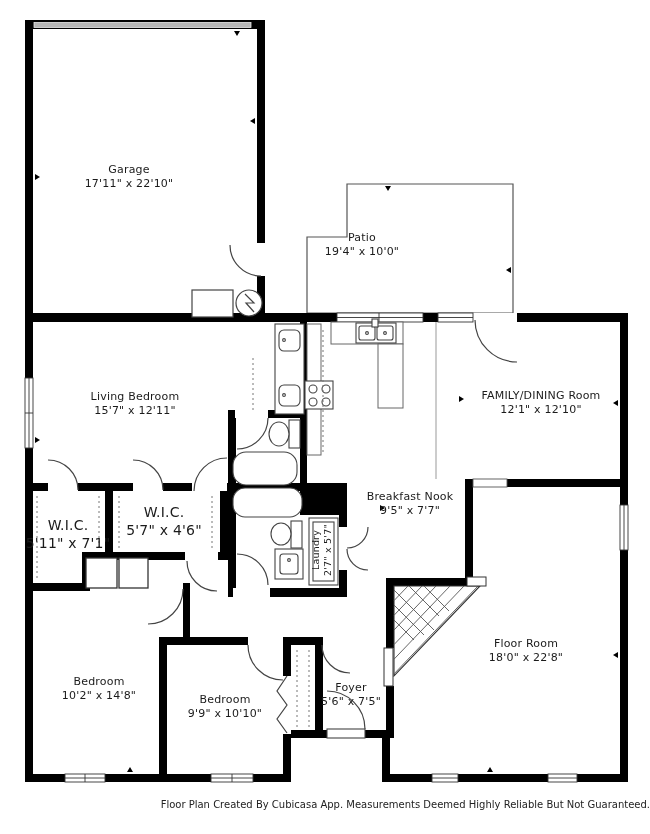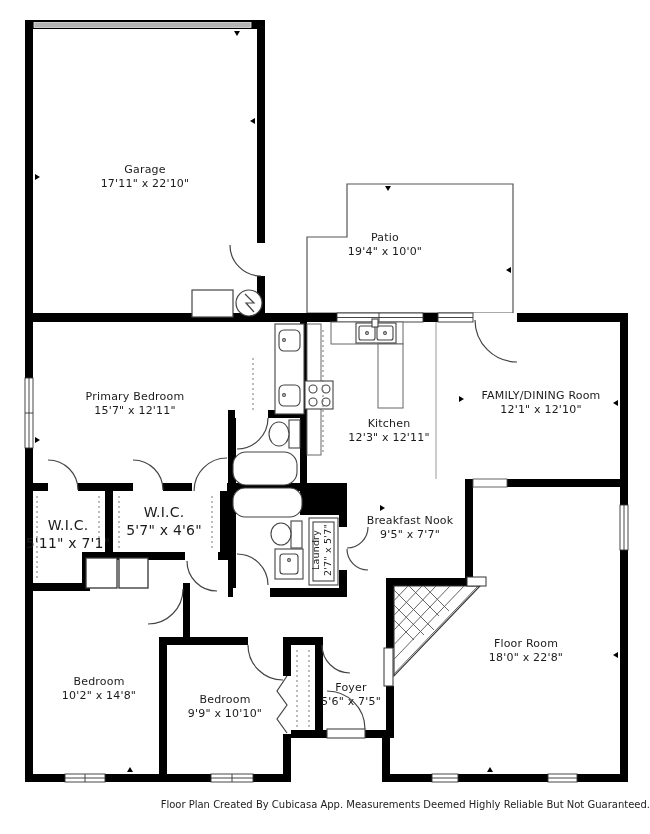--- a/index.html
+++ b/index.html
@@ -219,49 +219,45 @@
     <path d="M618 400 L618 406 L613 403 Z"></path>
     <path d="M459 396 L459 402 L464 399 Z"></path>
     <path d="M35 437 L35 443 L40 440 Z"></path>
     <path d="M380 505 L380 511 L385 508 Z"></path>
     <path d="M618 652 L618 658 L613 655 Z"></path>
     <path d="M487 772 L493 772 L490 767 Z"></path>
     <path d="M127 772 L133 772 L130 767 Z"></path>
   </g>
 </svg>
 
-<div class="lbl" style="left:145px;top:177px">
+<div class="lbl" style="left:129px;top:177px">
   <span class="nm">Garage</span>
   <span class="dm">17'11" x 22'10"</span>
 </div>
-<div class="lbl" style="left:385px;top:245px">
+<div class="lbl" style="left:362px;top:245px">
   <span class="nm">Patio</span>
   <span class="dm">19'4" x 10'0"</span>
 </div>
 <div class="lbl" style="left:135px;top:404px">
-  <span class="nm">Primary Bedroom</span>
+  <span class="nm">Living Bedroom</span>
   <span class="dm">15'7" x 12'11"</span>
-</div>
-<div class="lbl" style="left:389px;top:431px">
-  <span class="nm">Kitchen</span>
-  <span class="dm">12'3" x 12'11"</span>
 </div>
 <div class="lbl" style="left:541px;top:403px">
   <span class="nm">FAMILY/DINING Room</span>
   <span class="dm">12'1" x 12'10"</span>
 </div>
 <div class="lbl lbl-wic" style="left:68px;top:534px">
   <span class="nm">W.I.C.</span>
   <span class="dm">5'11" x 7'1"</span>
 </div>
 <div class="lbl lbl-wic" style="left:164px;top:521px">
   <span class="nm">W.I.C.</span>
   <span class="dm">5'7" x 4'6"</span>
 </div>
-<div class="lbl" style="left:410px;top:528px">
+<div class="lbl" style="left:410px;top:504px">
   <span class="nm">Breakfast Nook</span>
   <span class="dm">9'5" x 7'7"</span>
 </div>
 <div class="lbl lbl-laundry" style="left:322px;top:550px">
   <span class="nm">Laundry</span>
   <span class="dm">2'7" x 5'7"</span>
 </div>
 <div class="lbl" style="left:526px;top:651px">
   <span class="nm">Floor Room</span>
   <span class="dm">18'0" x 22'8"</span>

